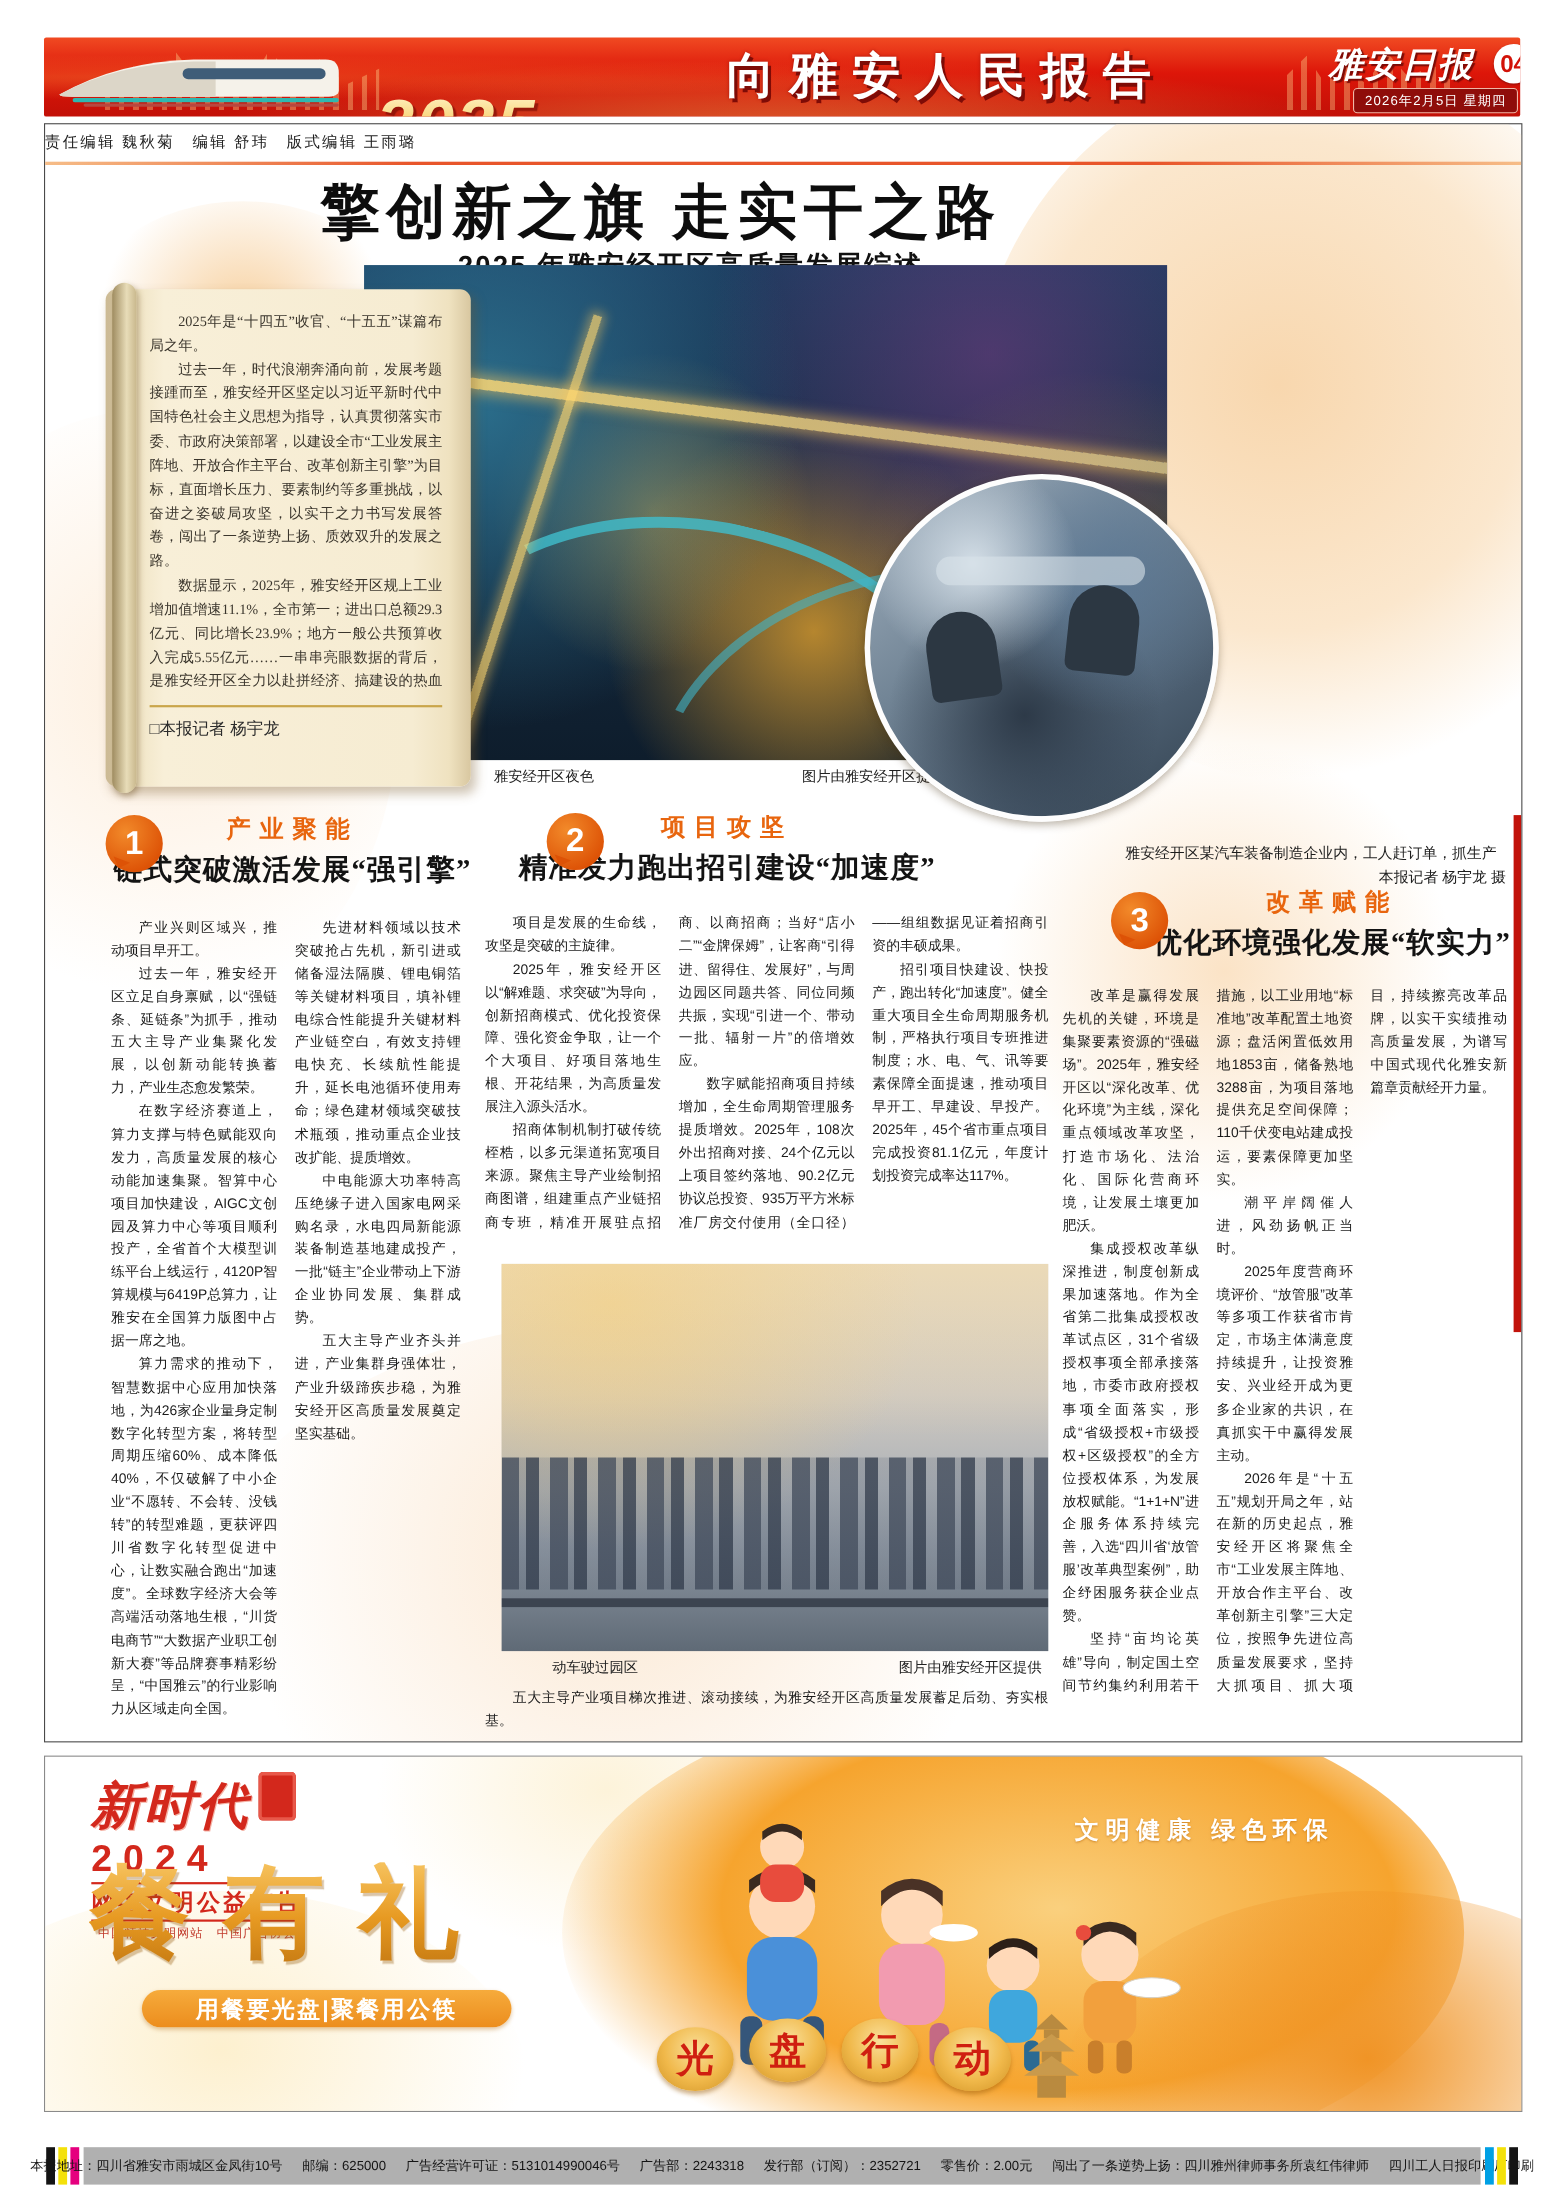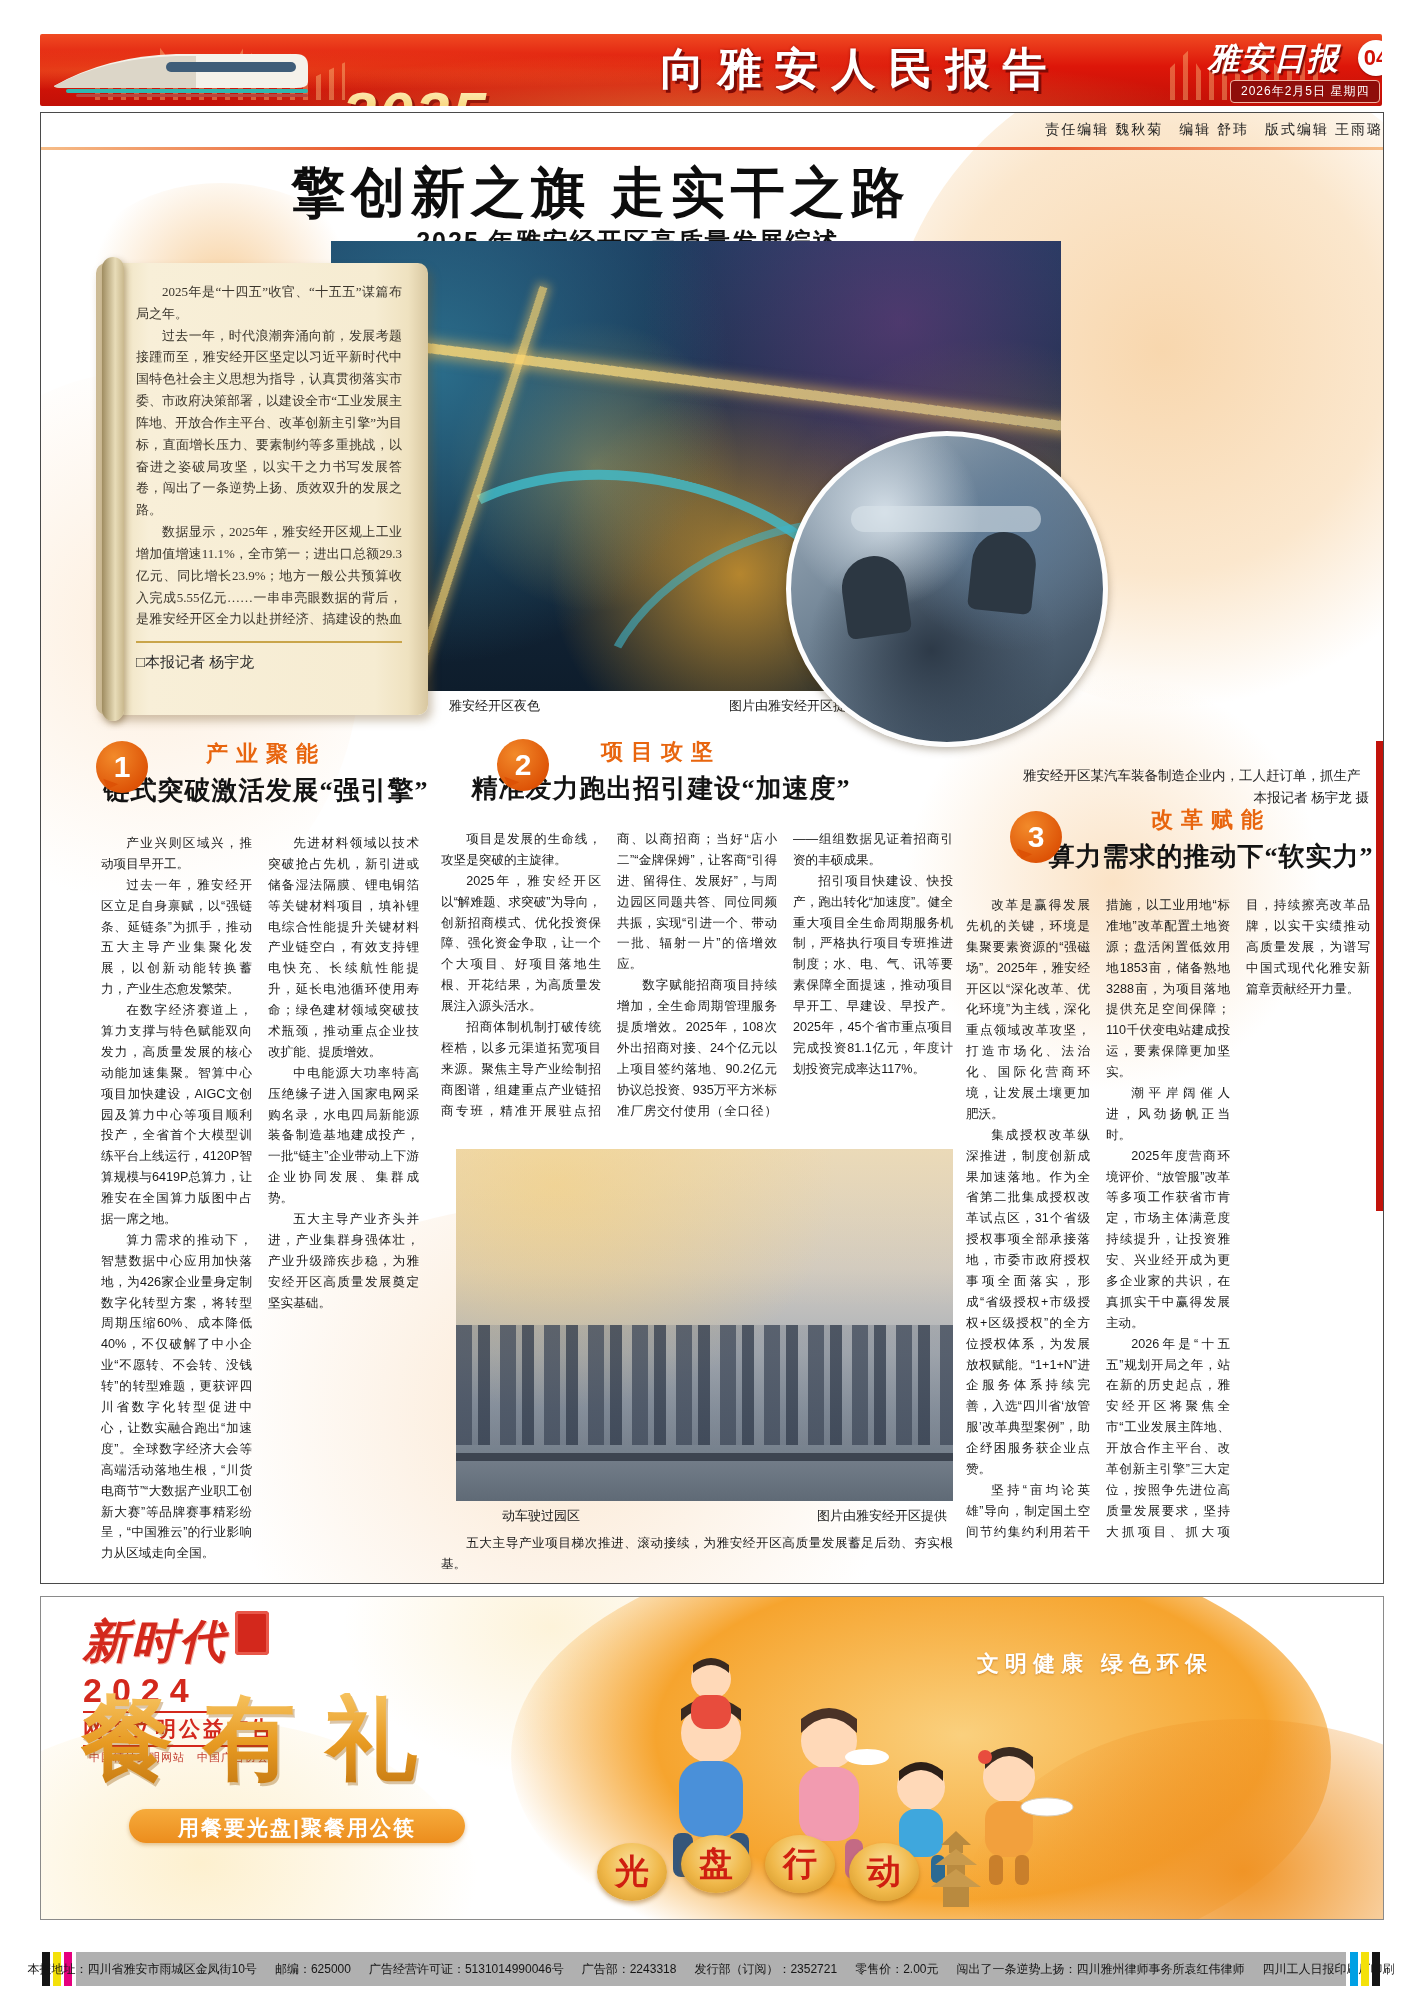--- a/index.html
+++ b/index.html
@@ -34,21 +34,21 @@
   
   .frame{position:absolute;left:40px;top:112px;width:1342px;height:1470px;border:1px solid #4a4a4a;background:#fff;overflow:hidden;}
   .frame .redstrip{position:absolute;right:0;top:628px;width:7px;height:470px;background:#c2130b;z-index:4;}
   .petal{position:absolute;border-radius:50%;z-index:0;}
   .p1{right:-120px;top:-60px;width:620px;height:660px;background:radial-gradient(circle at 45% 45%,#f8d7ae 0%,#fbe7cd 45%,rgba(251,231,205,0) 72%);}
   .p2{left:-140px;top:260px;width:460px;height:560px;background:radial-gradient(circle at 55% 45%,#fdeedd 0%,rgba(253,238,221,0) 70%);}
   .p3{left:140px;bottom:-140px;width:760px;height:520px;background:radial-gradient(circle at 50% 40%,#fbe8d3 0%,rgba(251,232,211,0) 70%);}
   .p4{left:30px;top:70px;width:300px;height:220px;background:radial-gradient(circle at 50% 50%,#f7cf9c 0%,rgba(247,207,156,0) 70%);}
   .p5{right:60px;top:560px;width:420px;height:420px;background:radial-gradient(circle at 50% 50%,#fbe3c6 0%,rgba(251,227,198,0) 70%);}
 
-  .editors{position:absolute;left:0;top:8px;width:100%;text-align:right;font-size:14px;color:#222;letter-spacing:2px;z-index:2;}
+  .editors{position:absolute;left:0;top:8px;width:100%;text-align:left;font-size:14px;color:#222;letter-spacing:2px;z-index:2;}
   .toprule{position:absolute;left:0;top:34px;width:100%;height:3px;z-index:2;
            background:linear-gradient(90deg,#f6bd88,#e8552a 25%,#e8552a 75%,#f6bd88);}
 
   .headline{position:absolute;left:30px;top:44px;width:1060px;text-align:center;z-index:2;
             font-family:"Liberation Serif",serif;font-weight:900;font-size:54px;color:#0d0d0d;letter-spacing:6px;}
   .subhead{position:absolute;left:30px;top:112px;width:1060px;text-align:center;z-index:2;
             font-size:25px;font-weight:bold;color:#111;letter-spacing:2px;}
 
   
   .scroll{position:absolute;left:55px;top:150px;width:332px;height:452px;z-index:3;
@@ -282,21 +282,21 @@
       <span class="capL">动车驶过园区</span>
       <span class="capR">图片由雅安经开区提供</span>
     </div>
     <div class="body-col b2close">
       <p>五大主导产业项目梯次推进、滚动接续，为雅安经开区高质量发展蓄足后劲、夯实根基。</p>
     </div>
 
     <div class="sec-head sh3">
       <div class="num">3</div>
       <div class="kicker">改革赋能</div>
-      <div class="stitle">算力需求的推动下“软实力”</div>
+      <div class="stitle">优化环境强化发展“软实力”</div>
     </div>
     <div class="body-col b3">
         <p>改革是赢得发展先机的关键，环境是集聚要素资源的“强磁场”。2025年，雅安经开区以“深化改革、优化环境”为主线，深化重点领域改革攻坚，打造市场化、法治化、国际化营商环境，让发展土壤更加肥沃。</p>
         <p>集成授权改革纵深推进，制度创新成果加速落地。作为全省第二批集成授权改革试点区，31个省级授权事项全部承接落地，市委市政府授权事项全面落实，形成“省级授权+市级授权+区级授权”的全方位授权体系，为发展放权赋能。“1+1+N”进企服务体系持续完善，入选“四川省‘放管服’改革典型案例”，助企纾困服务获企业点赞。</p>
         <p>坚持“亩均论英雄”导向，制定国土空间节约集约利用若干措施，以工业用地“标准地”改革配置土地资源；盘活闲置低效用地1853亩，储备熟地3288亩，为项目落地提供充足空间保障；110千伏变电站建成投运，要素保障更加坚实。</p>
         <p>潮平岸阔催人进，风劲扬帆正当时。</p>
         <p>2025年度营商环境评价、“放管服”改革等多项工作获省市肯定，市场主体满意度持续提升，让投资雅安、兴业经开成为更多企业家的共识，在真抓实干中赢得发展主动。</p>
         <p>2026年是“十五五”规划开局之年，站在新的历史起点，雅安经开区将聚焦全市“工业发展主阵地、开放合作主平台、改革创新主引擎”三大定位，按照争先进位高质量发展要求，坚持大抓项目、抓大项目，持续擦亮改革品牌，以实干实绩推动高质量发展，为谱写中国式现代化雅安新篇章贡献经开力量。</p>
       </div>
   </div>

